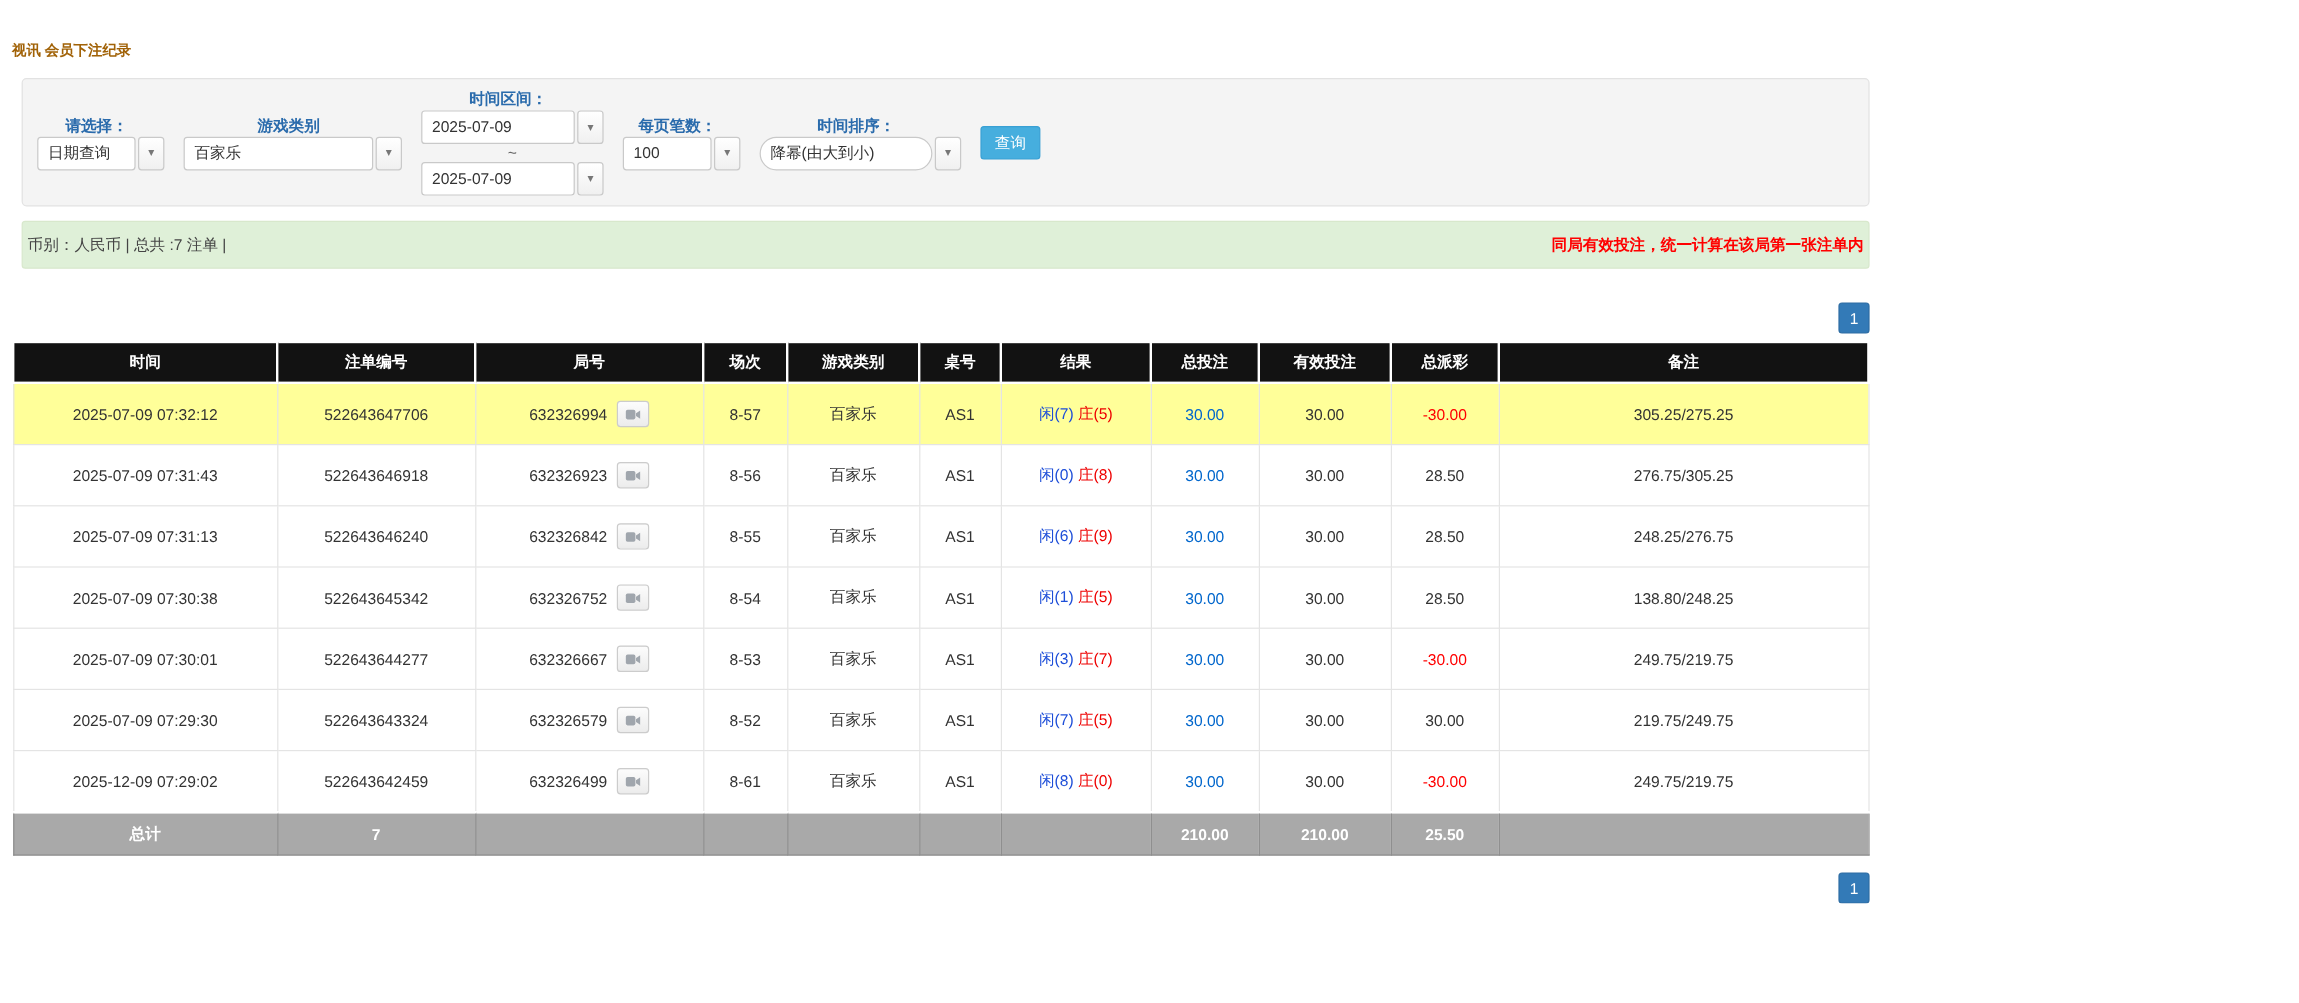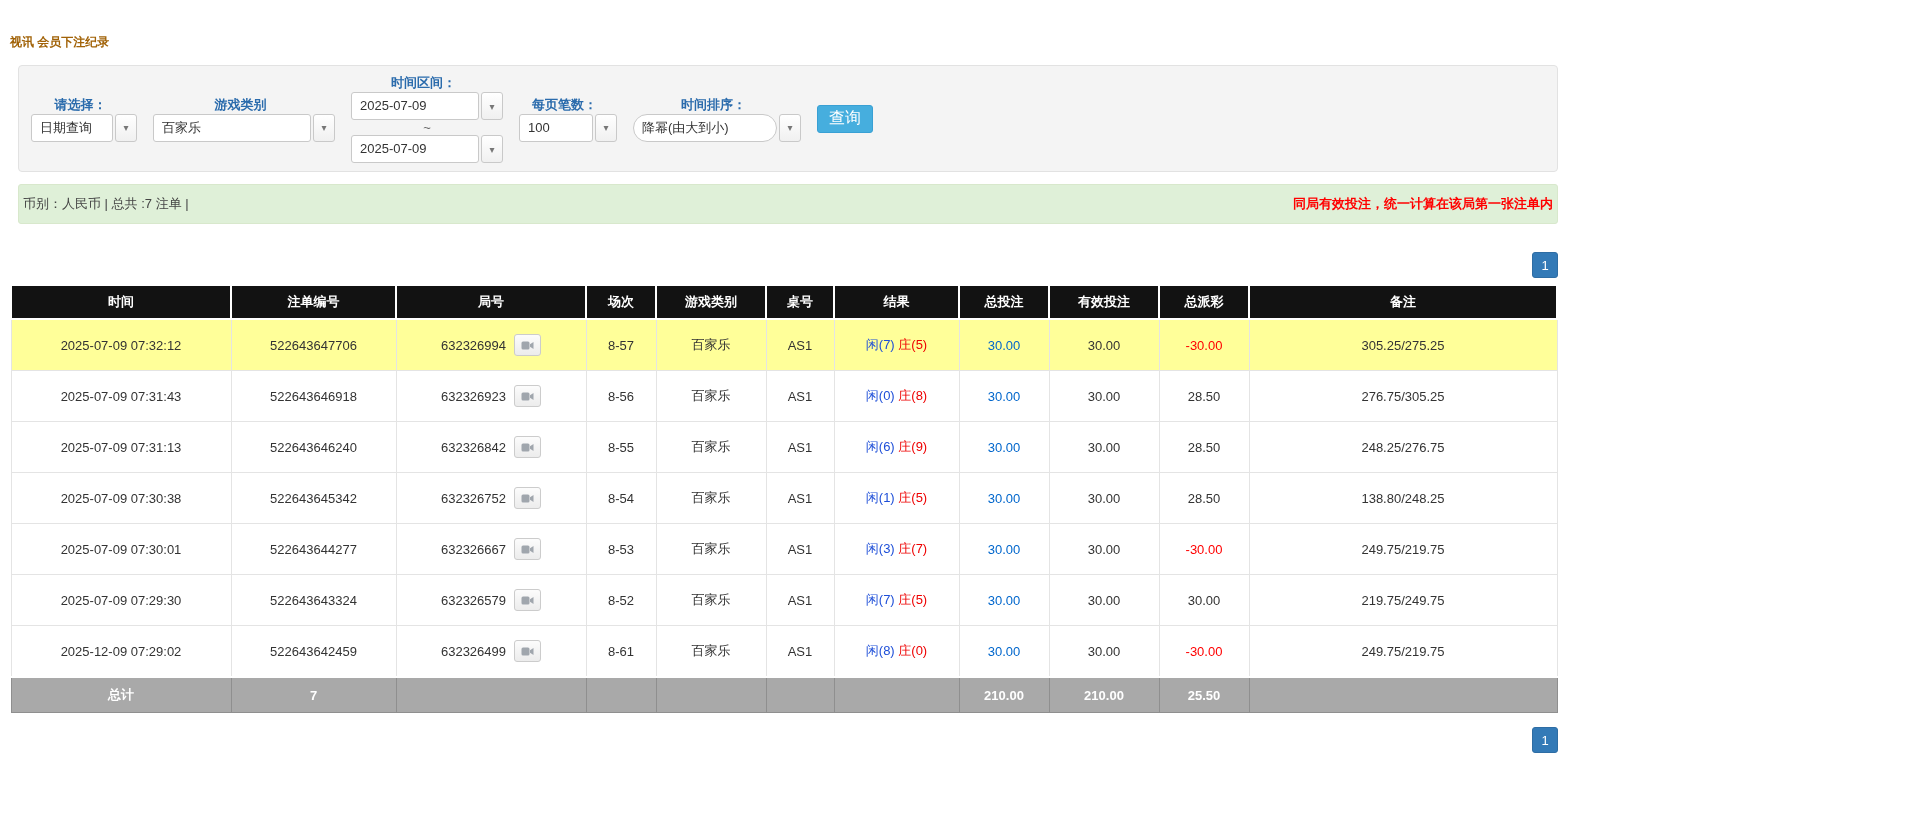--- a/index.html
+++ b/index.html
@@ -38,21 +38,21 @@
   }
   .w-type { width: 82px; }
   .w-game { width: 158px; }
   .w-date { width: 128px; }
   .w-per  { width: 74px; }
   .w-sort { width: 144px; border-radius: 14px; }
   .tilde { color: #666; margin: 0 6px; font-size: 13px; }
   .query-btn {
     height: 28px; padding: 0 11px;
     background: #46aede; border: 1px solid #39a0d4; border-radius: 3px;
-    color: #fff; font-size: 16px; cursor: pointer;
+    color: #fff; font-size: 13px; cursor: pointer;
   }
 
   
   .summary-bar {
     display: flex; justify-content: space-between; align-items: center;
     background: #dff0d8; border: 1px solid #d8e8cc; border-radius: 3px;
     padding: 10px 4px; margin: 12px 0 0 8px; font-size: 13px; color: #444;
   }
   .summary-note { color: #ff0000; font-weight: bold; }
 

